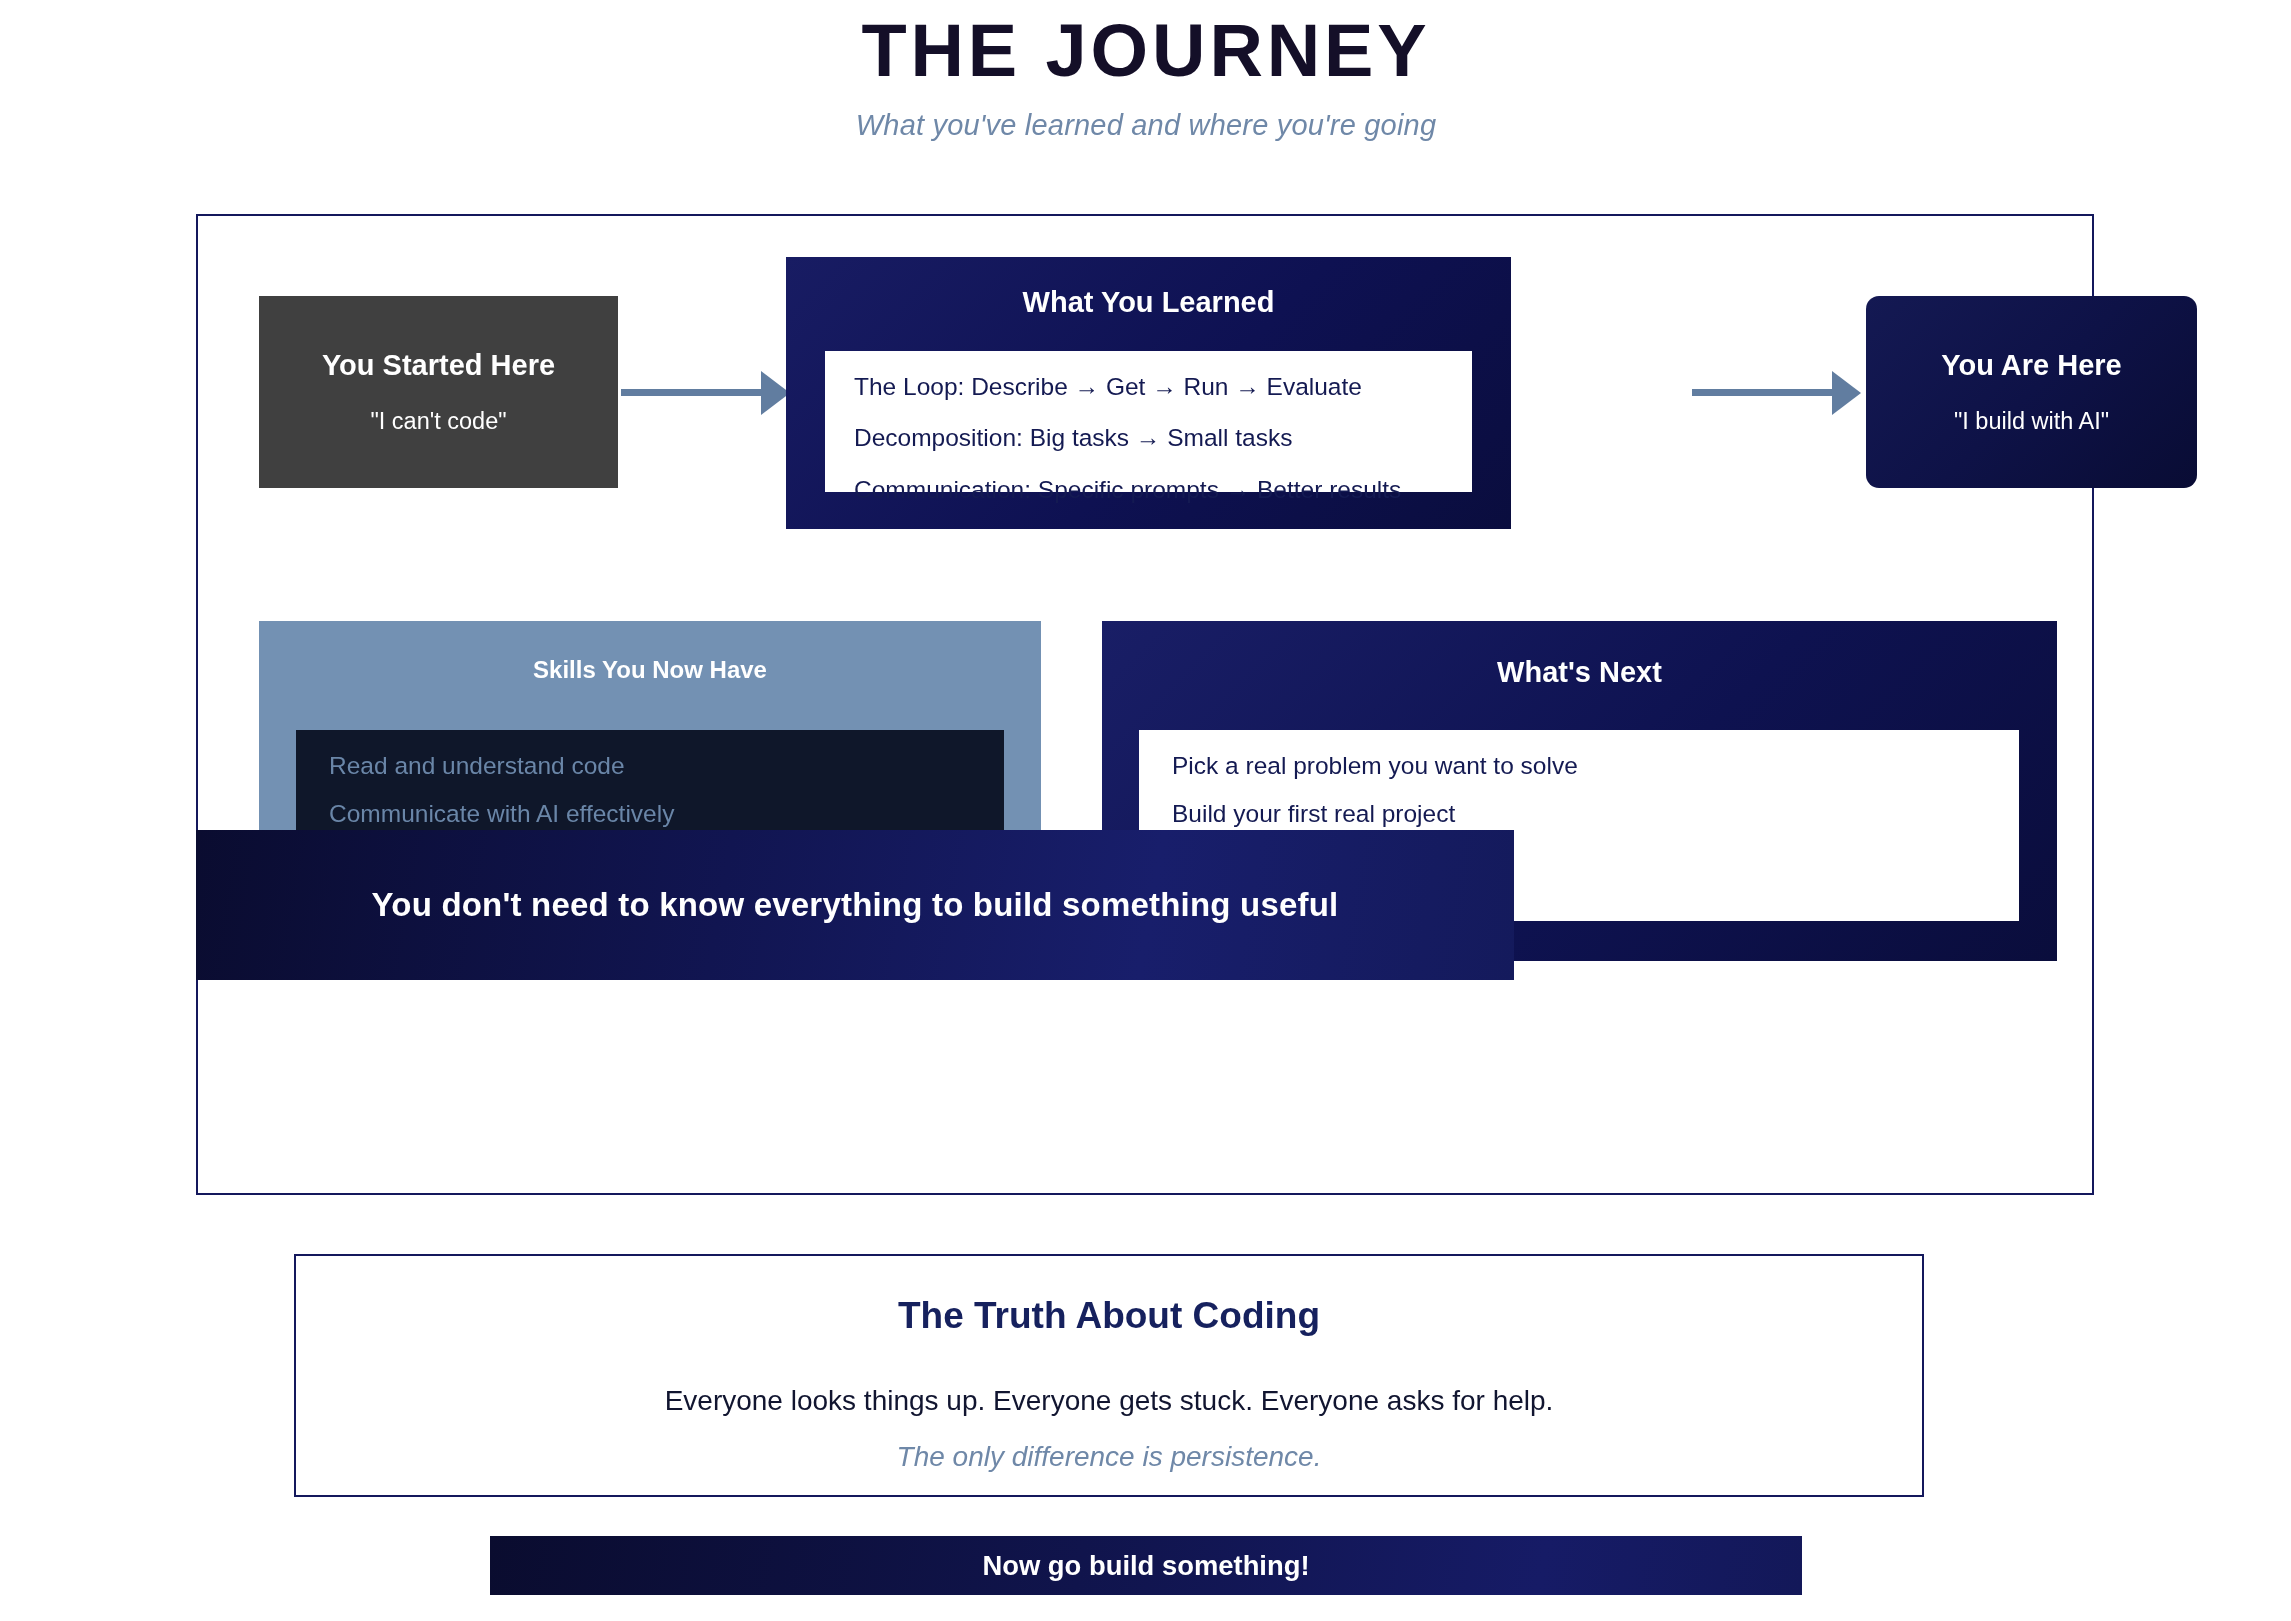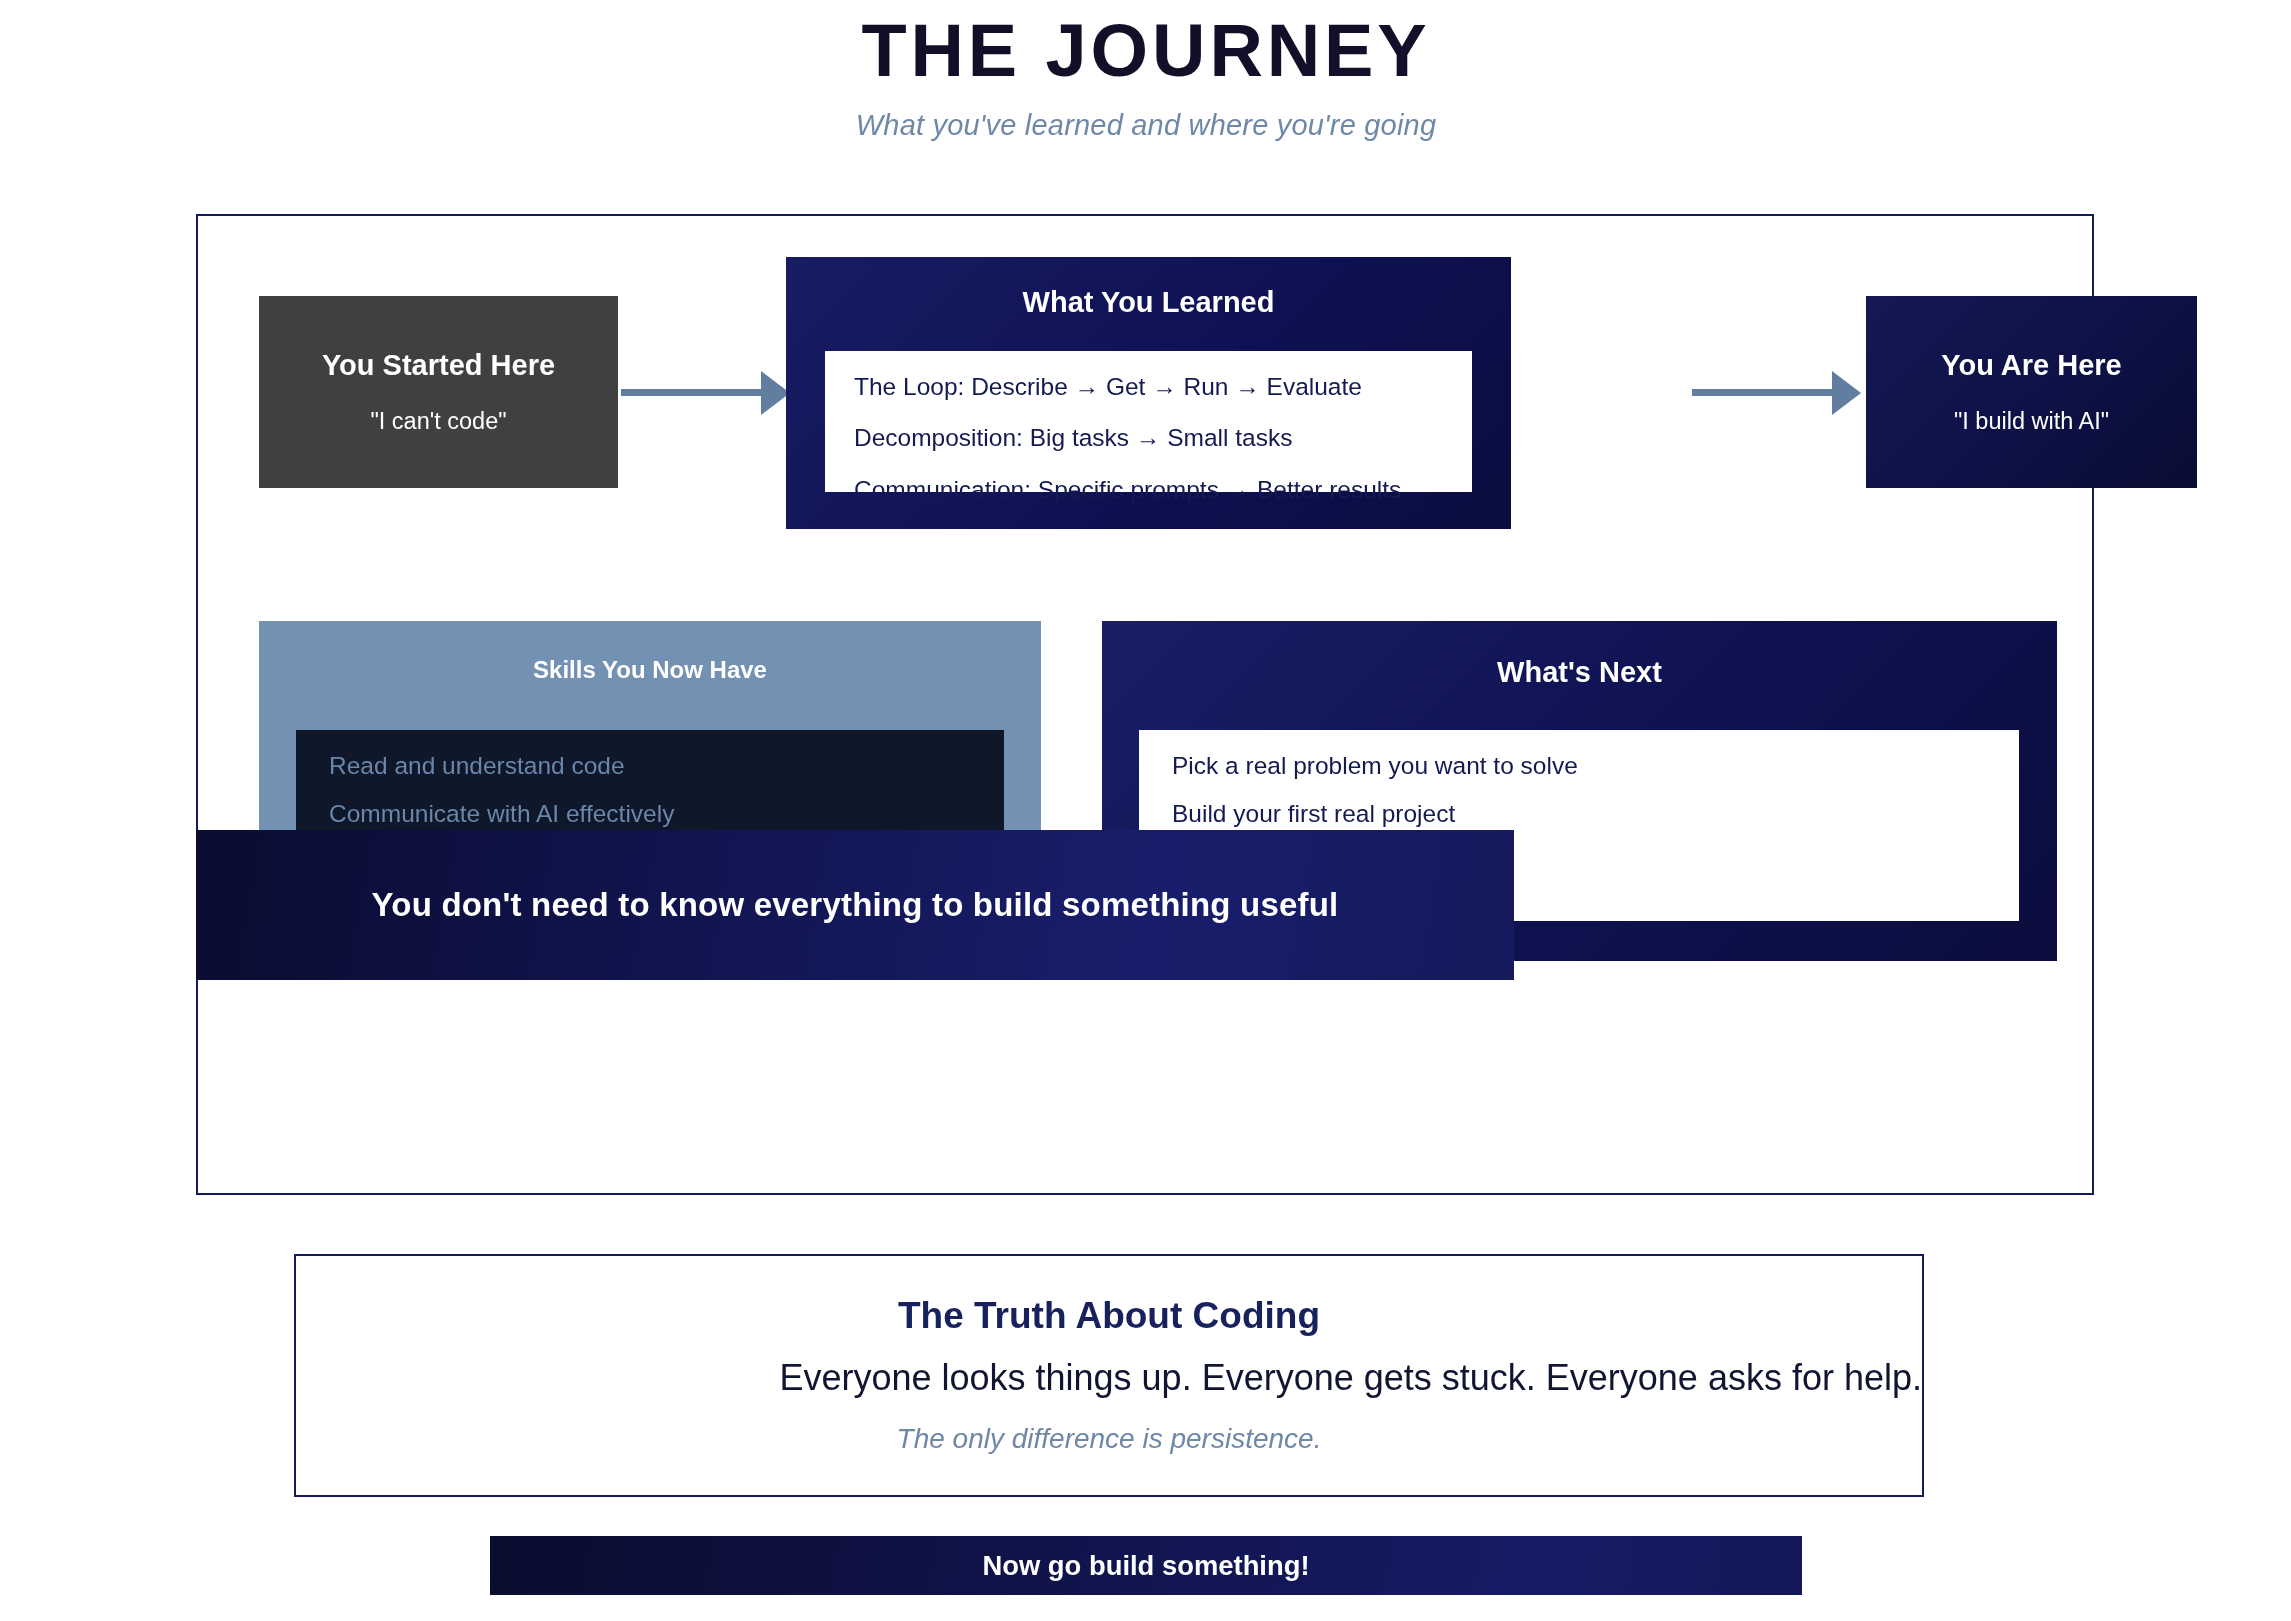--- a/index.html
+++ b/index.html
@@ -137,20 +137,21 @@
     position: absolute;
     left: 1668px;
     top: 80px;
     width: 331px;
     height: 192px;
     background: linear-gradient(135deg, #141953 0%, #0e1247 50%, #090c34 100%);
     display: flex;
     flex-direction: column;
     align-items: center;
     justify-content: center;
+    border-radius: 13px;
   }
   .here-title {
     font-size: 29px;
     font-weight: bold;
     color: #ffffff;
     margin-bottom: 25.5px;
   }
   .here-quote {
     font-size: 23.5px;
     color: #ffffff;
@@ -251,24 +252,24 @@
     background: #ffffff;
     padding-top: 39px;
   }
   .truth-title {
     text-align: center;
     font-size: 37px;
     font-weight: bold;
     color: #16215e;
   }
   .truth-body {
-    text-align: right;
-    font-size: 36px;
+    text-align: center;
+    font-size: 28px;
     color: #111530;
-    margin-top: 20px;
+    margin-top: 48px;
   }
   .truth-italic {
     text-align: center;
     font-size: 28px;
     font-style: italic;
     color: #6f88a8;
     margin-top: 23.5px;
   }
 
   

